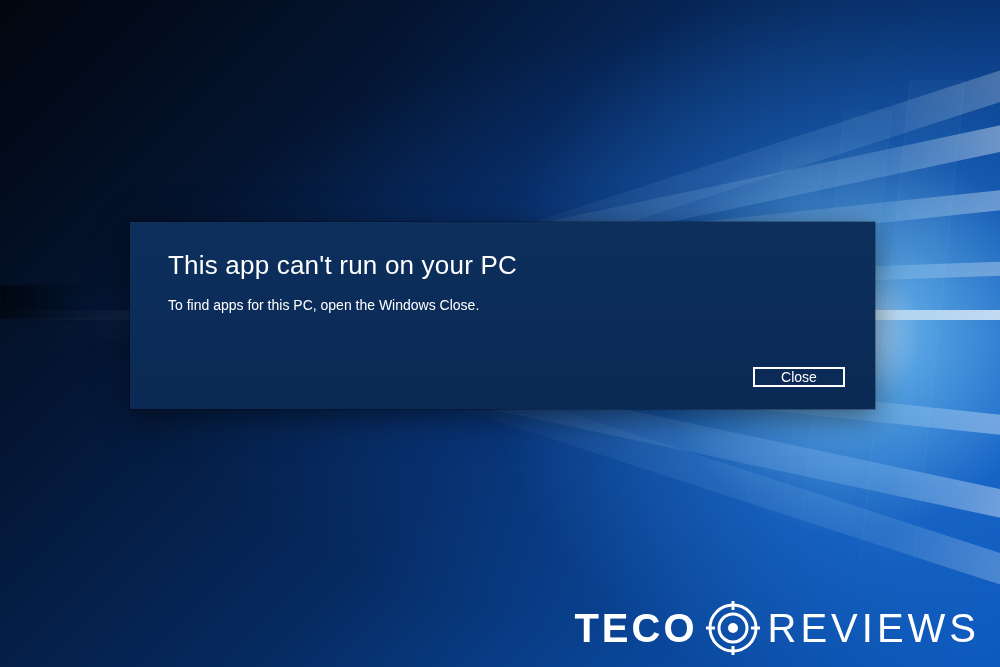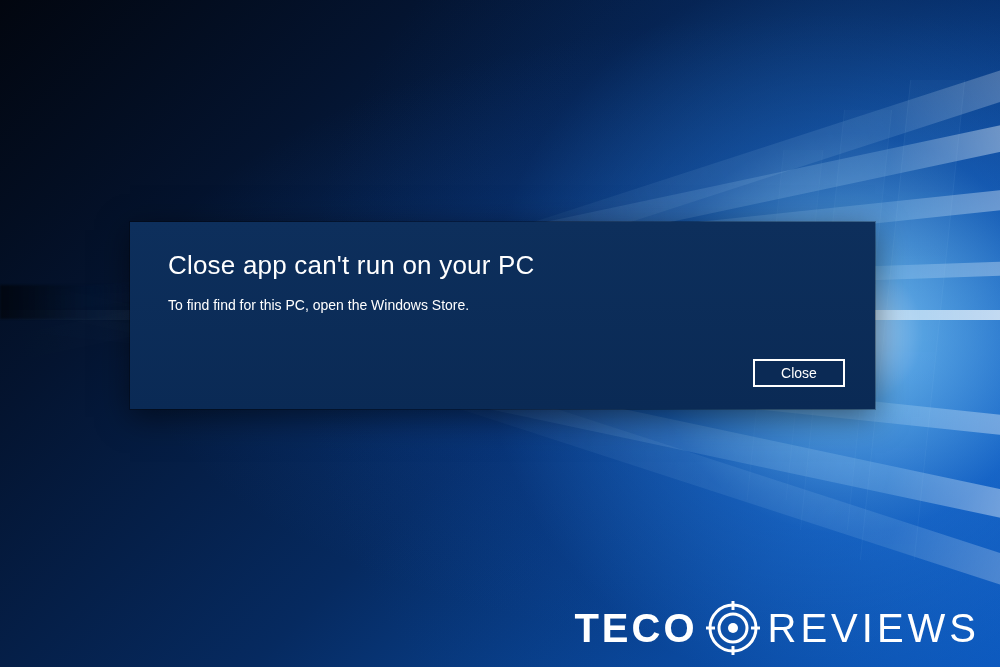--- a/index.html
+++ b/index.html
@@ -84,21 +84,21 @@
     font-weight: 400;
     color: #ffffff;
   }
   .dialog-actions {
     position: absolute;
     right: 30px;
     bottom: 22px;
   }
   .close-btn {
     min-width: 92px;
-    height: 28px;
+    height: 20px;
     background: #0b2a55;
     color: #ffffff;
     border: 2px solid #ffffff;
     font-size: 14px;
     font-family: inherit;
     cursor: pointer;
     padding: 0 18px;
   }
 
   
@@ -143,22 +143,22 @@
   <div class="beam b6"></div>
   <div class="beam b8"></div>
 
   <div class="pane p3"></div>
   <div class="pane p2"></div>
   <div class="pane p1"></div>
 
   <div class="darkbar"></div>
 
   <div class="dialog">
-    <div class="dialog-title">Close app can't run on your PC</div>
-    <div class="dialog-message">To find find for this PC, open the Windows Store.</div>
+    <div class="dialog-title">This app can't run on your PC</div>
+    <div class="dialog-message">To find apps for this PC, open the Windows Close.</div>
     <div class="dialog-actions">
       <button class="close-btn">Close</button>
     </div>
   </div>
 
   <div class="watermark">
     <span class="wm-text"><span class="bold">TECO</span></span>
     <span class="wm-icon">
       <svg viewBox="0 0 54 54" width="54" height="54">
         <circle cx="27" cy="27" r="23"></circle>

